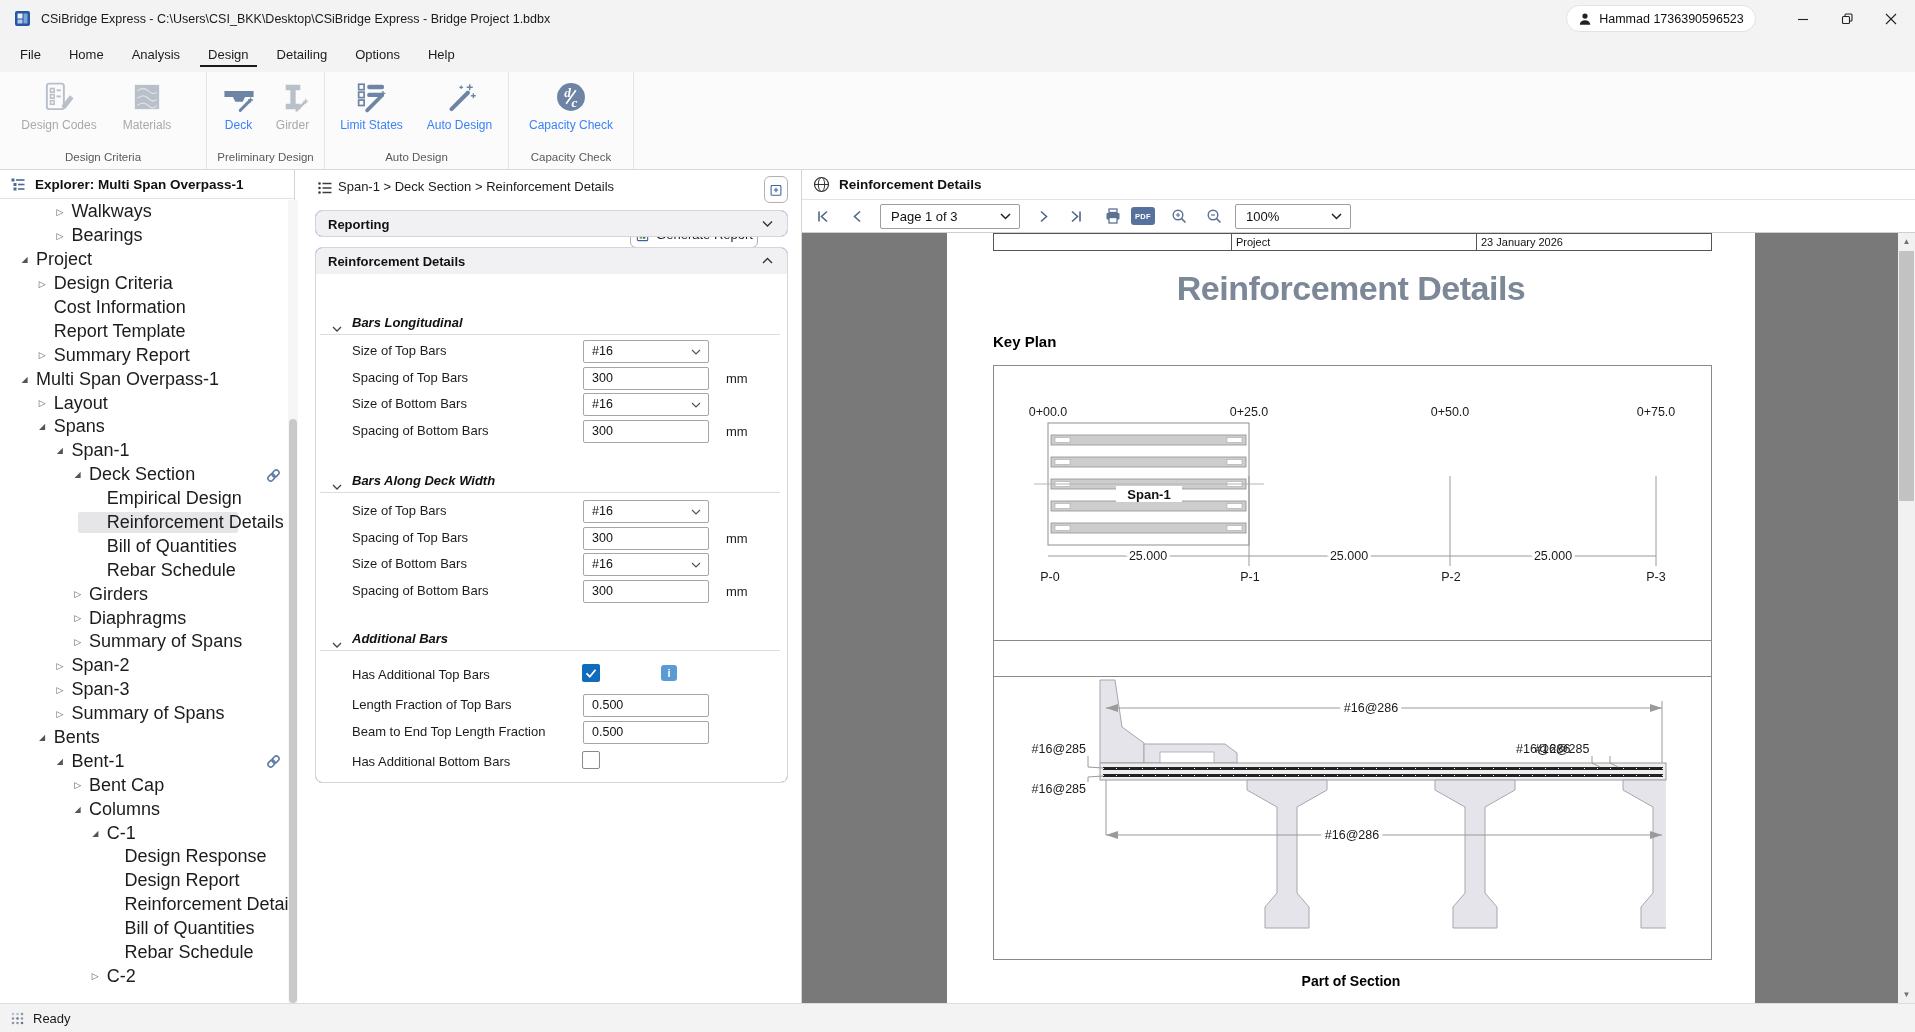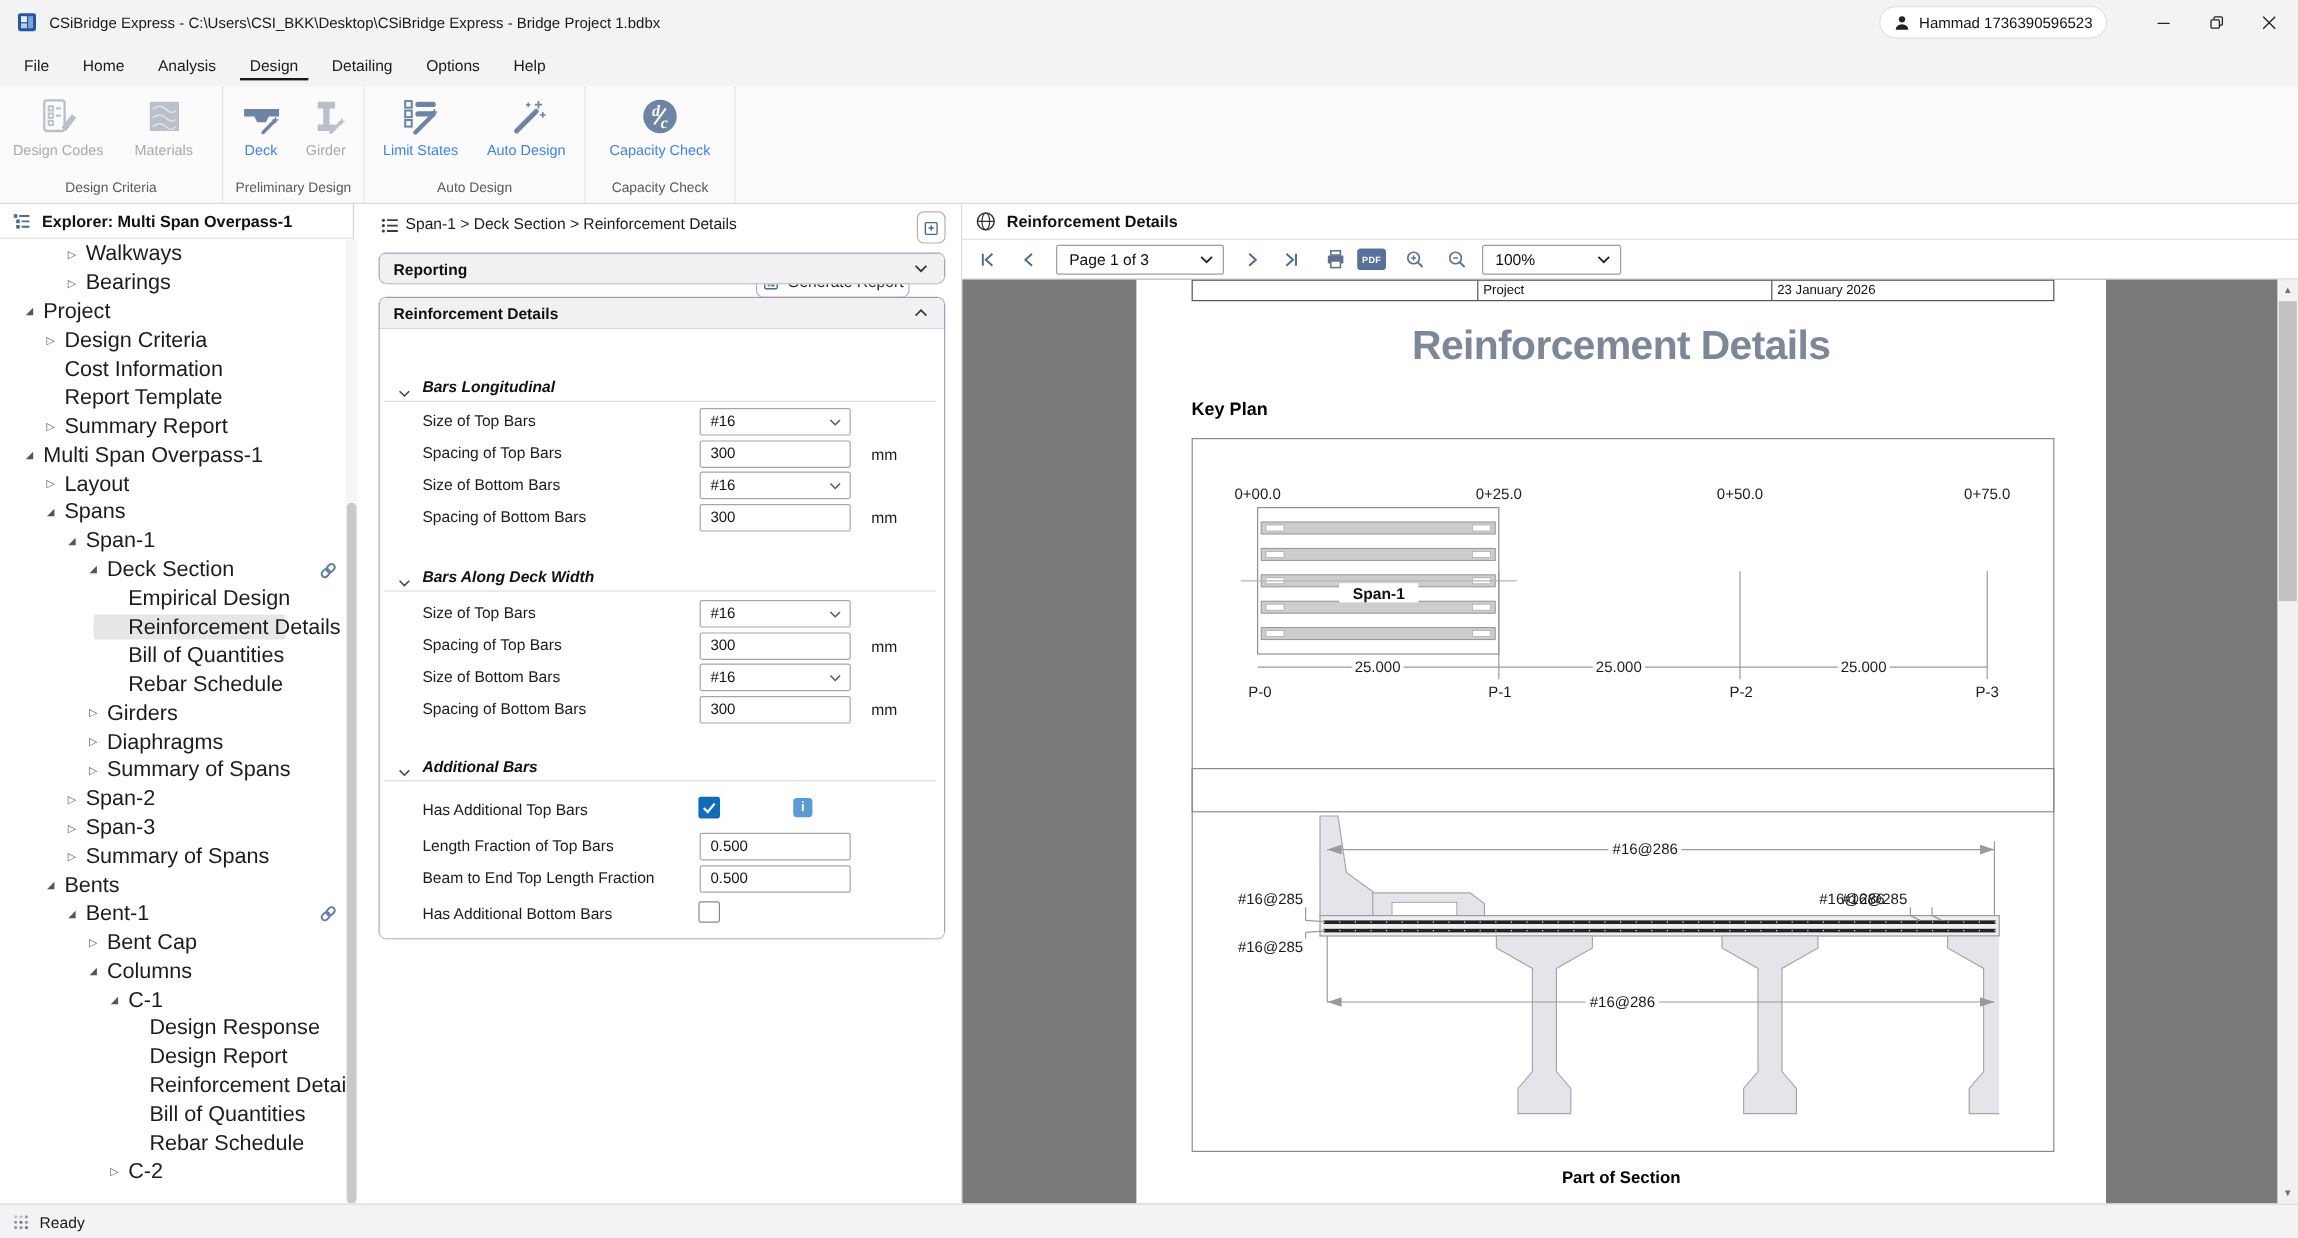--- a/index.html
+++ b/index.html
@@ -48,21 +48,21 @@
   #tree-scrollbar { position:absolute; left:288px; top:30px; width:10px; height:803px; background:#f6f6f6; }
   #tree-thumb { position:absolute; left:1px; width:8px; border-radius:4px; background:#c9c9c9; }
 
   
   #bc-row { position:absolute; left:0; top:0; width:495px; height:36px; }
   #bc-icon { position:absolute; left:10px; top:10px; width:16px; height:16px; color:#3c3c3c; }
   #breadcrumb { position:absolute; left:31px; top:9px; font-size:13px; font-weight:500; color:#1b1b1b; }
   #gen-report-btn { position:absolute; left:323px; top:6px; width:128px; height:27px; border:1px solid #b2b2b2; border-radius:6px; background:#fefefe; display:flex; align-items:center; justify-content:center; gap:6px;margin-top:45px; }
   #gen-report-btn span { font-size:13px; color:#1b1b1b; }
   #add-report-btn { position:absolute; left:457px; top:6px; width:24px; height:27px; border:1px solid #b2b2b2; border-radius:6px; background:#fefefe; display:flex; align-items:center; justify-content:center; }
-  .card { position:absolute; left:8px; width:473px; border:1px solid #d6d6d6; border-radius:7px; overflow:hidden; background:#4c1d95; }
+  .card { position:absolute; left:8px; width:473px; border:1px solid #d6d6d6; border-radius:7px; overflow:hidden; background:#3b82f6; }
   .card-header { height:26px; background:#f1f1f3; display:flex; align-items:center; }
   .card-header .chead { margin-left:12px; font-size:13px; font-weight:bold; color:#111; }
   .card-header .chev { position:absolute; right:14px; width:11px; height:8px; color:#333; }
   #reporting-card { top:40px; height:27px; }
   #details-card { top:77px; height:536px; }
   #details-body { position:relative; width:100%; height:509px; background:#fff; }
   .sec-chev { position:absolute; left:16px; width:10px; height:7px; color:#444; }
   .sec-title { position:absolute; left:36px; font-size:13px; font-weight:bold; font-style:italic; color:#111; white-space:nowrap; }
   .sec-hr { position:absolute; left:4px; width:460px; border-top:1px solid #dcdcdc; }
   .frow-label { position:absolute; left:36px; font-size:13px; color:#1c1c1c; white-space:nowrap; }
@@ -148,21 +148,21 @@
       <div class="menu-item">File</div>
       <div class="menu-item">Home</div>
       <div class="menu-item">Analysis</div>
       <div class="menu-item active">Design</div>
       <div class="menu-item">Detailing</div>
       <div class="menu-item">Options</div>
       <div class="menu-item">Help</div>
     </div>
 
   <div id="ribbon">
-      <div class="rgroup" style="width: 186px;">
+      <div class="rgroup" style="width: 207px;">
         <div class="rbtns">
           <div class="rbtn disabled" style="width: 86px;">
             <div class="ricon"><svg width="34" height="34" viewBox="0 0 28 28">
                 <rect x="4" y="3" width="14" height="21" rx="2" fill="none" stroke="currentColor" stroke-width="1.6"></rect>
                 <rect x="7" y="7" width="3" height="3" fill="none" stroke="currentColor" stroke-width="1.3"></rect>
                 <rect x="7" y="12" width="3" height="3" fill="none" stroke="currentColor" stroke-width="1.3"></rect>
                 <rect x="7" y="17" width="3" height="3" fill="none" stroke="currentColor" stroke-width="1.3"></rect>
                 <line x1="12" y1="8.5" x2="15.5" y2="8.5" stroke="currentColor" stroke-width="1.6"></line>
                 <line x1="12" y1="13.5" x2="15.5" y2="13.5" stroke="currentColor" stroke-width="1.6"></line>
                 <path d="M16,21.5 L23,12.5 L26,15 L19,24 Z" fill="currentColor"></path>

